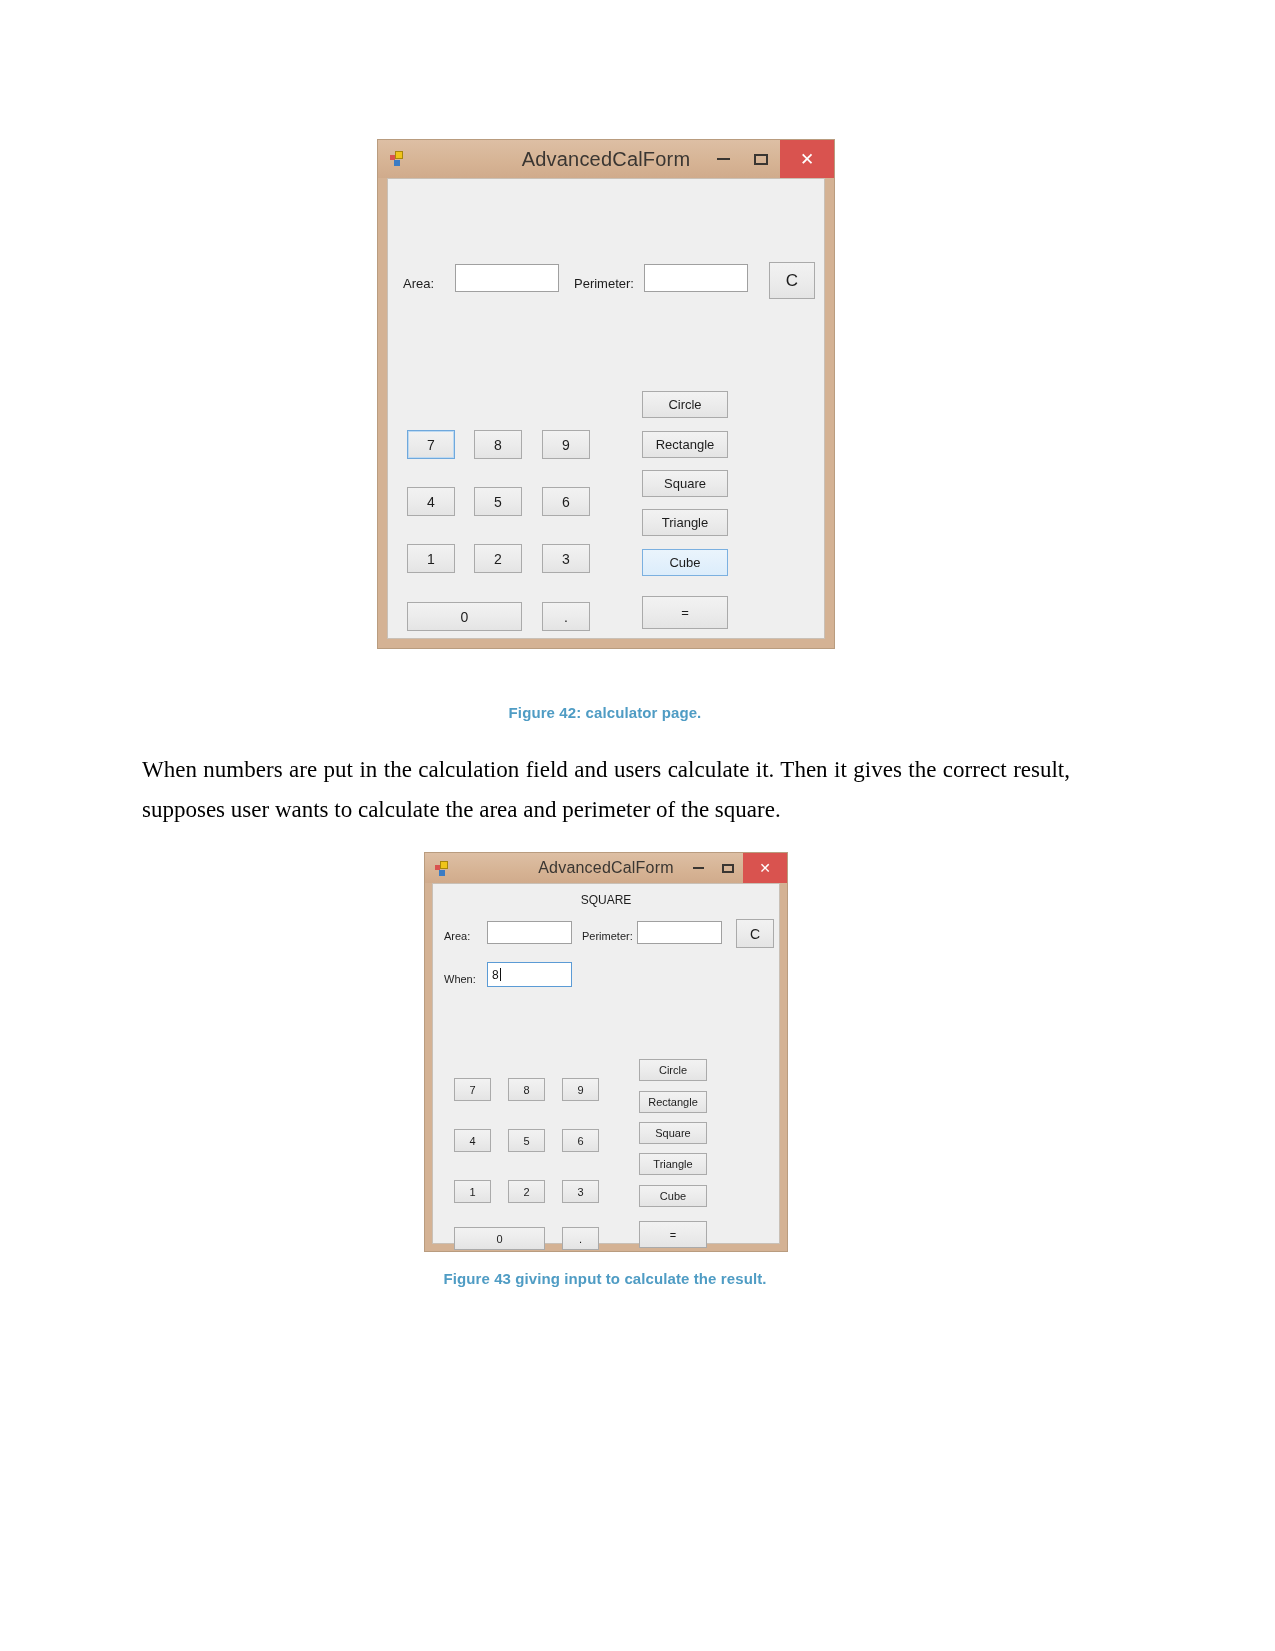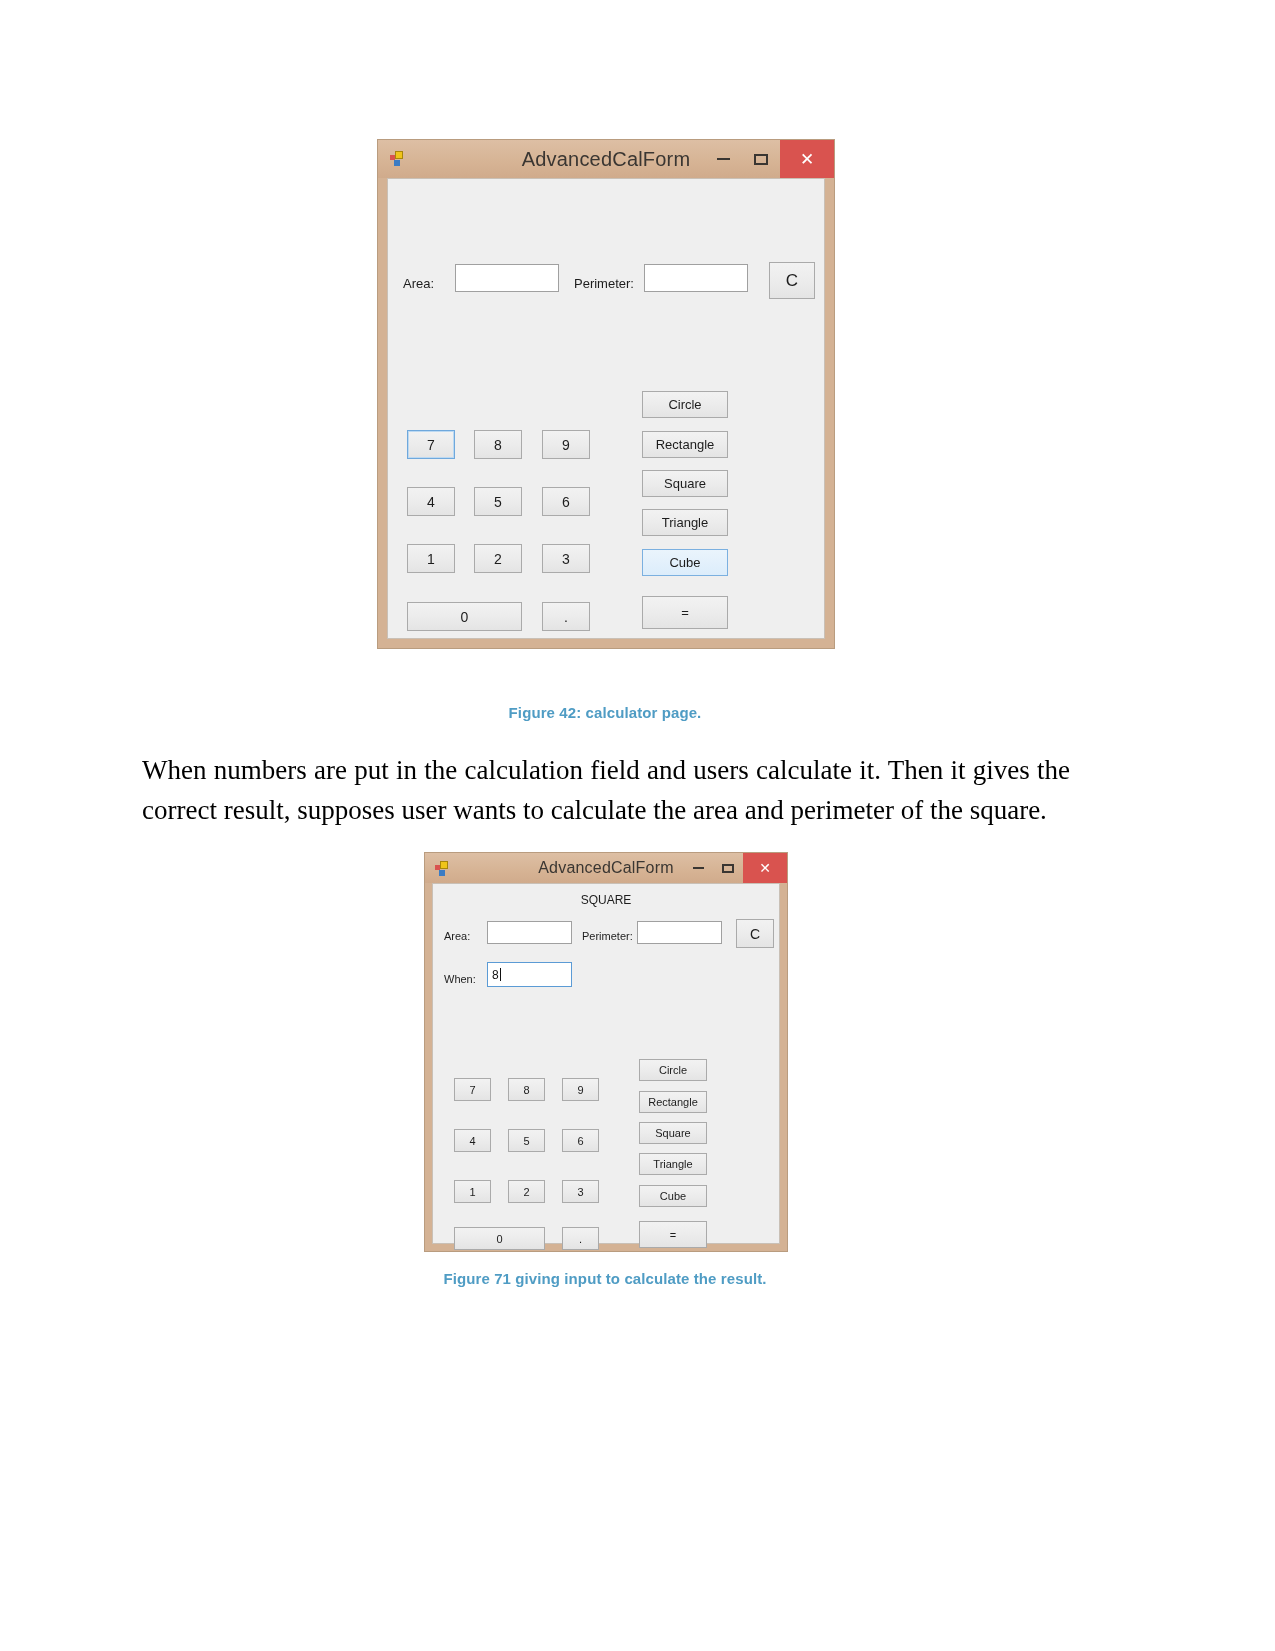--- a/index.html
+++ b/index.html
@@ -151,21 +151,21 @@
     color: #4f9cc4;
     font-family: "Liberation Sans", sans-serif;
     font-weight: bold;
     font-size: 15px;
     letter-spacing: 0.1px;
   }
   .body-para {
     position: absolute;
     text-align: justify;
     font-family: "Liberation Serif", serif;
-    font-size: 27px;
+    font-size: 23px;
     line-height: 40px;
     color: #000000;
   }
 </style>
 </head>
 <body>
 
 <div class="win" style="left:377px; top:139px; width:458px; height:510px;">
 
   <div class="titlebar">
@@ -281,13 +281,13 @@
     <span class="btn" style="left:206px; top:175px; width:68px; height:22px; font-size:11px;">Circle</span>
     <span class="btn" style="left:206px; top:207px; width:68px; height:22px; font-size:11px;">Rectangle</span>
     <span class="btn" style="left:206px; top:238px; width:68px; height:22px; font-size:11px;">Square</span>
     <span class="btn" style="left:206px; top:269px; width:68px; height:22px; font-size:11px;">Triangle</span>
     <span class="btn" style="left:206px; top:301px; width:68px; height:22px; font-size:11px;">Cube</span>
 
     <span class="btn" style="left:206px; top:337px; width:68px; height:27px; font-size:11px;">=</span>
   </div>
 </div>
 
-<div class="caption" style="left:305px; top:1270px; width:600px;">Figure 71 giving input to calculate the result.</div>
+<div class="caption" style="left:305px; top:1270px; width:600px;">Figure 43 giving input to calculate the result.</div>
 
 </body></html>

